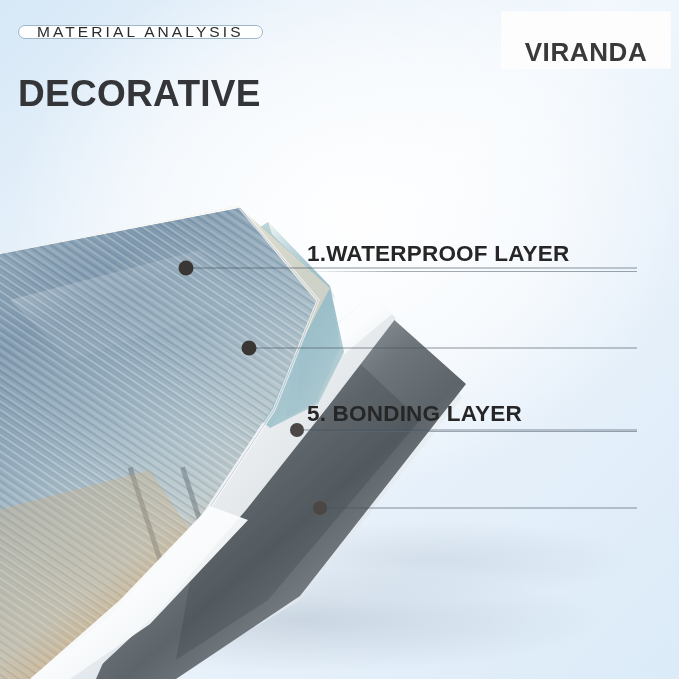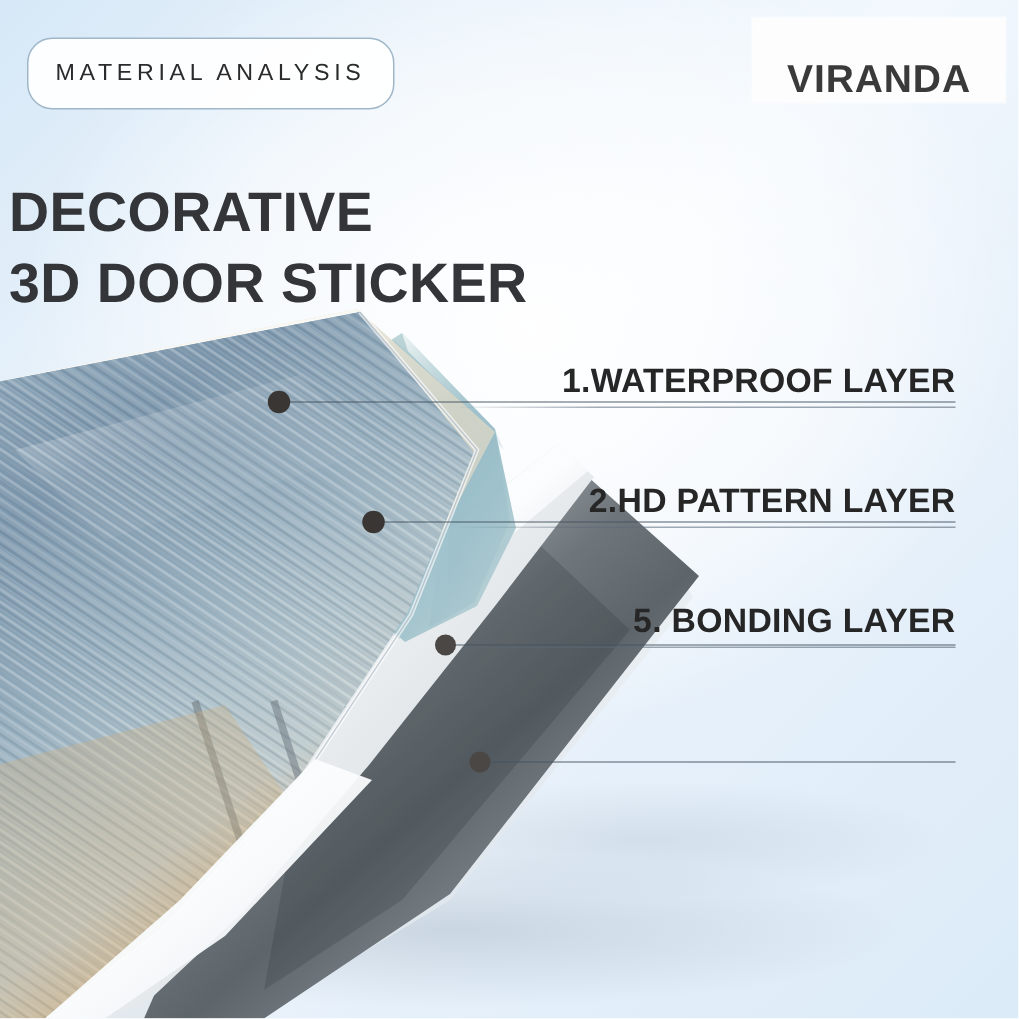--- a/index.html
+++ b/index.html
@@ -30,46 +30,45 @@
     position: absolute;
     left: 0; top: 0;
     width: 679px;
     z-index: 40;
   }
 
   #pill {
     position: absolute;
     left: 18px;
     top: 25px;
-    height: 48px;
+    height: 14px;
     padding: 0 18px;
     display: flex;
     align-items: center;
     border: 1.4px solid #9fb7c9;
     border-radius: 17px;
     background: rgba(255,255,255,0.92);
     color: #2b2b2b;
     font-size: 15.5px;
     letter-spacing: 3.1px;
     font-weight: 400;
     white-space: nowrap;
     text-align: center;
   }
 
   #title-block {
     position: absolute;
-    left: 6px;
+    left: 18px;
     top: 70px;
     color: #333538;
     font-weight: 700;
     font-size: 37px;
     line-height: 47px;
     letter-spacing: 0.3px;
     white-space: nowrap;
-    margin-top: 48px;
   }
   #title-block .tl { display: block; }
 
   #brand-badge {
     position: absolute;
     right: 9px;
     top: 12px;
     width: 168px;
     height: 56px;
     background: #fdfdfd;
@@ -94,21 +93,20 @@
     z-index: 10;
   }
 
   
   #callouts { position: absolute; left:0; top:0; width:679px; height:679px; z-index: 30; }
 
   .callout {
     position: absolute;
     right: 42px;
     width: 330px;
-    text-align: right;
     white-space: nowrap;
     text-decoration: underline;
   }
   .callout .lbl {
     display: inline-block;
     color: #262626;
     font-size: 22.5px;
     font-weight: 700;
     letter-spacing: 0.2px;
     padding-bottom: 4px;
@@ -305,40 +303,35 @@
     </g>
   </svg>
 
   <div id="callouts">
 
     <div class="callout" id="c1">
       <span class="lbl">1.WATERPROOF LAYER</span>
       <span class="rule"></span>
     </div>
 
-    <div class="callout" id="c2">
-      <span class="lbl">2.HD PATTERN LAYER</span>
-      <span class="rule"></span>
-    </div>
 
     <div class="callout" id="c3">
       <span class="lbl">5. BONDING LAYER</span>
       <span class="rule"></span>
     </div>
 
   </div>
 
   <div id="header">
     <div id="pill">
       <span>MATERIAL ANALYSIS</span>
     </div>
 
     <div id="title-block">
       <span class="tl">DECORATIVE</span>
-      <span class="tl">3D DOOR STICKER</span>
     </div>
 
     <div id="brand-badge">
       <span>VIRANDA</span>
     </div>
   </div>
 
 </div>
 
 </body></html>

